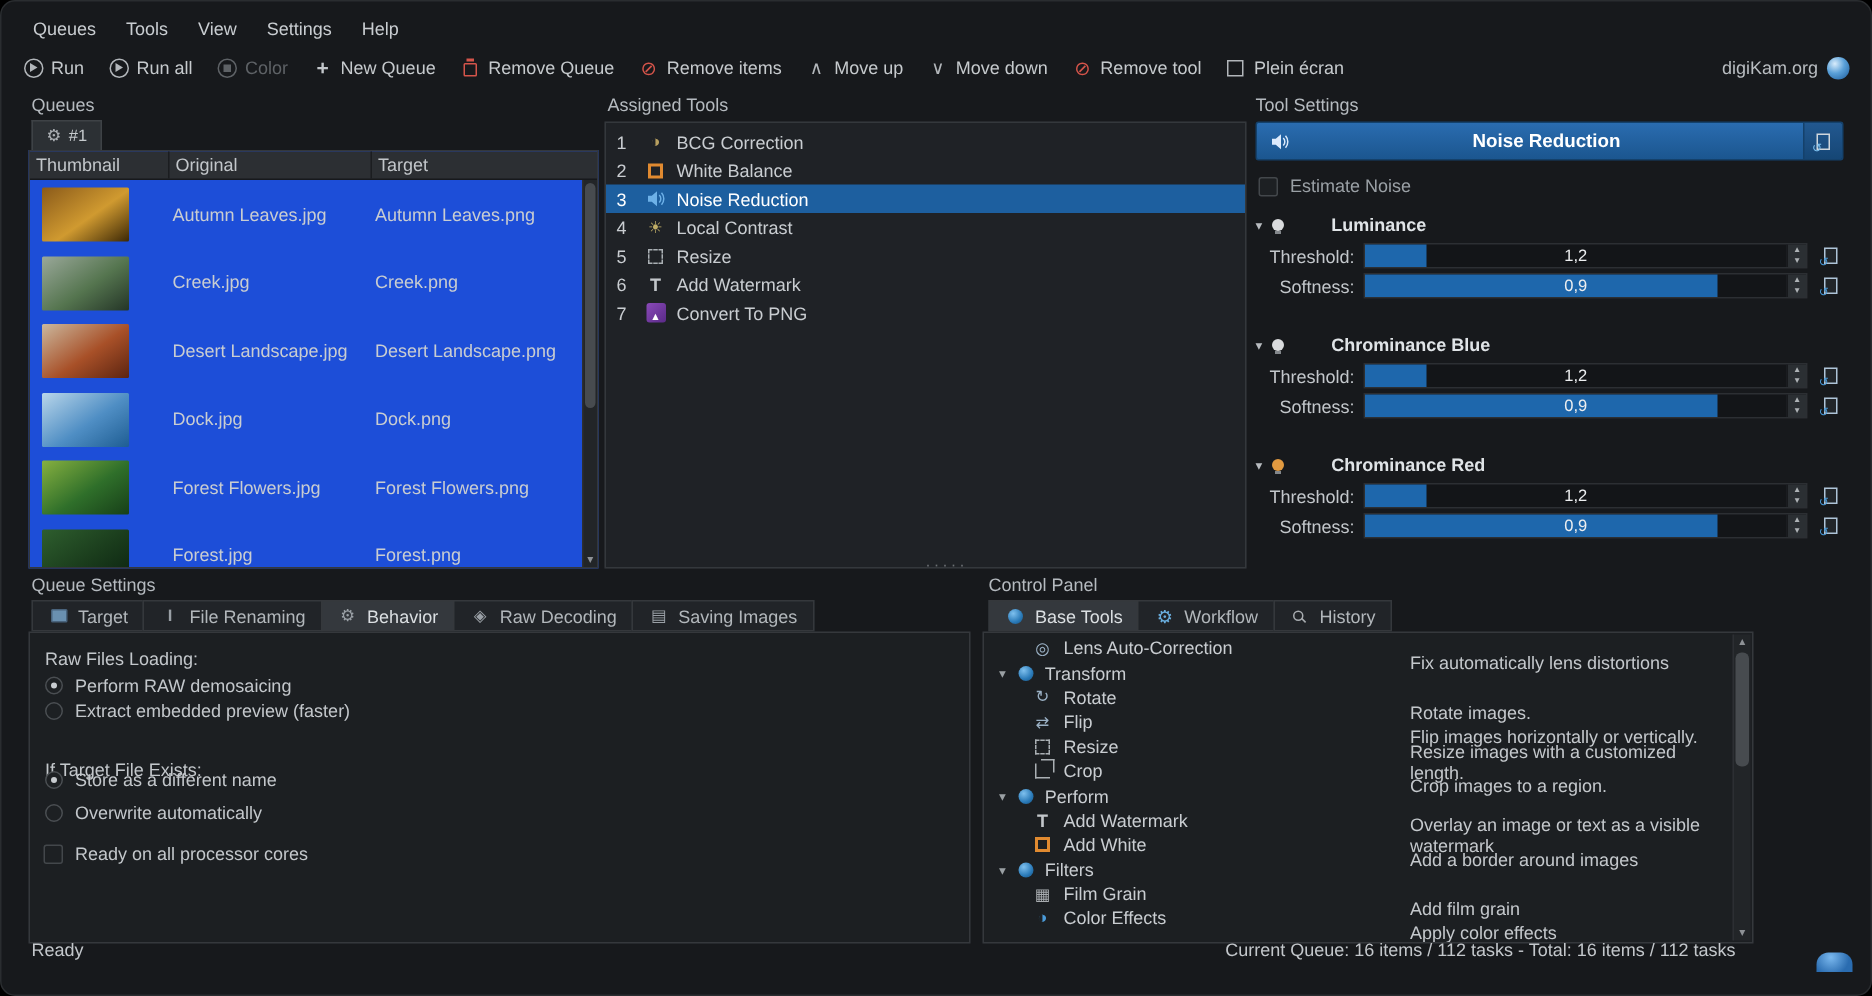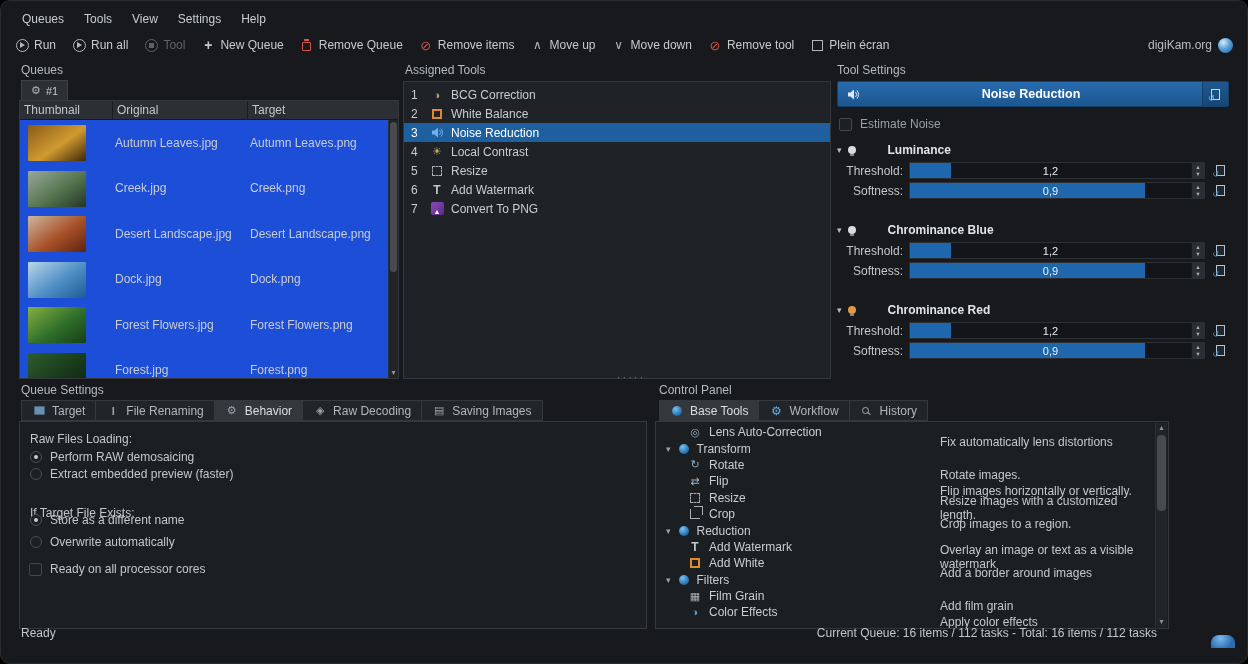--- a/index.html
+++ b/index.html
@@ -186,21 +186,21 @@
             </span>
           </span>
           <span>Run all</span>
         </span>
         <span class="tbtn disabled">
           <span class="icw">
             <span class="icg dim">
               <span class="sq"></span>
             </span>
           </span>
-          <span>Tool</span>
+          <span>Color</span>
         </span>
         <span class="tbtn">
           <span class="icw">
             <span class="ic-plus">+</span>
           </span>
           <span>New Queue</span>
         </span>
         <span class="tbtn">
           <span class="icw">
             <span class="ic-trash"></span>
@@ -612,21 +612,21 @@
               <span class="ti crop"></span>
             </span>
             <span class="tlabel">Crop</span>
             <span class="tdesc">Crop images to a region.</span>
           </div>
           <div class="trow group">
             <span class="tarrow">▾</span>
             <span class="icw">
               <span class="sphere"></span>
             </span>
-            <span class="tlabel">Reduction</span>
+            <span class="tlabel">Perform</span>
           </div>
           <div class="trow leaf">
             <span class="icw">
               <span class="ti wm">T</span>
             </span>
             <span class="tlabel">Add Watermark</span>
             <span class="tdesc">Overlay an image or text as a visible watermark</span>
           </div>
           <div class="trow leaf">
             <span class="icw">

